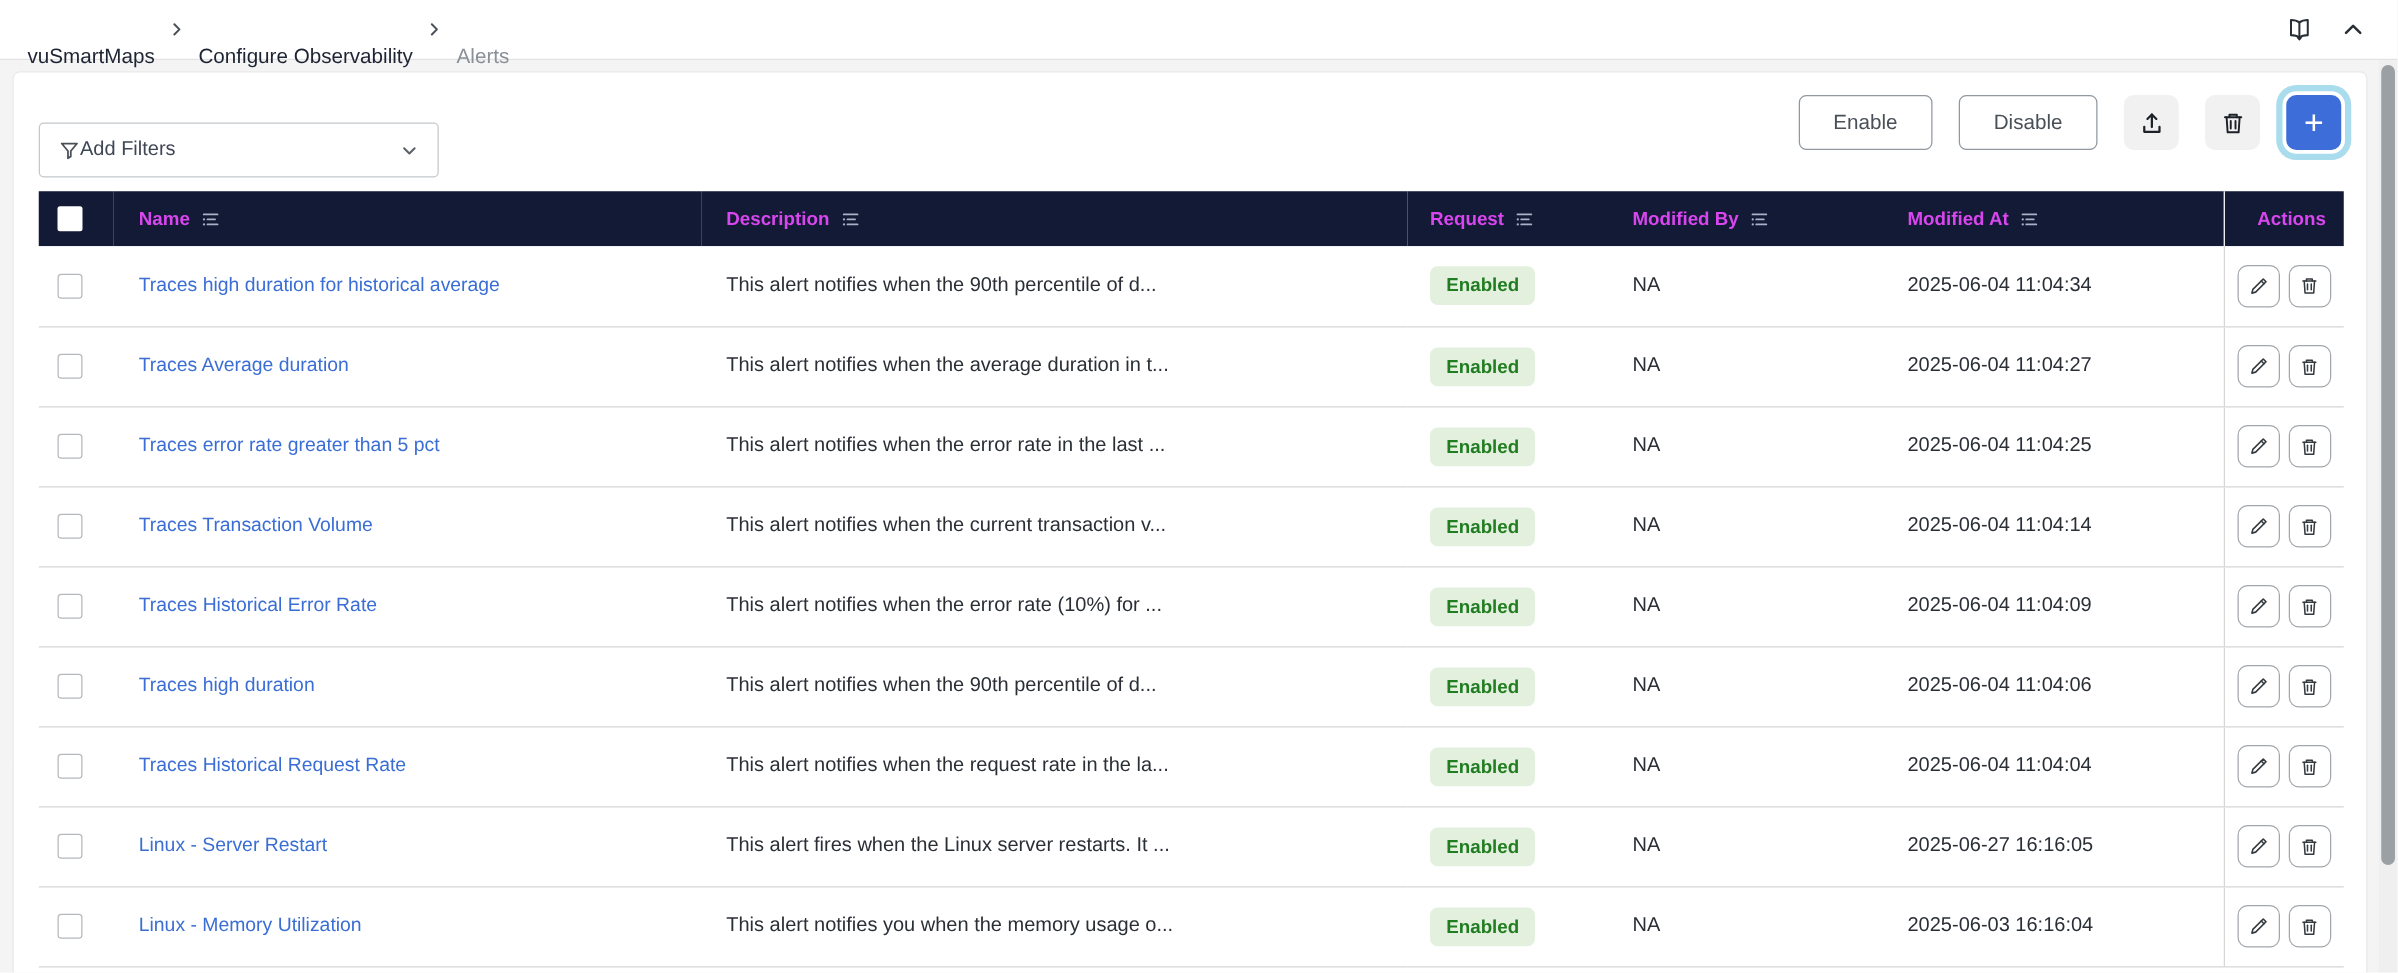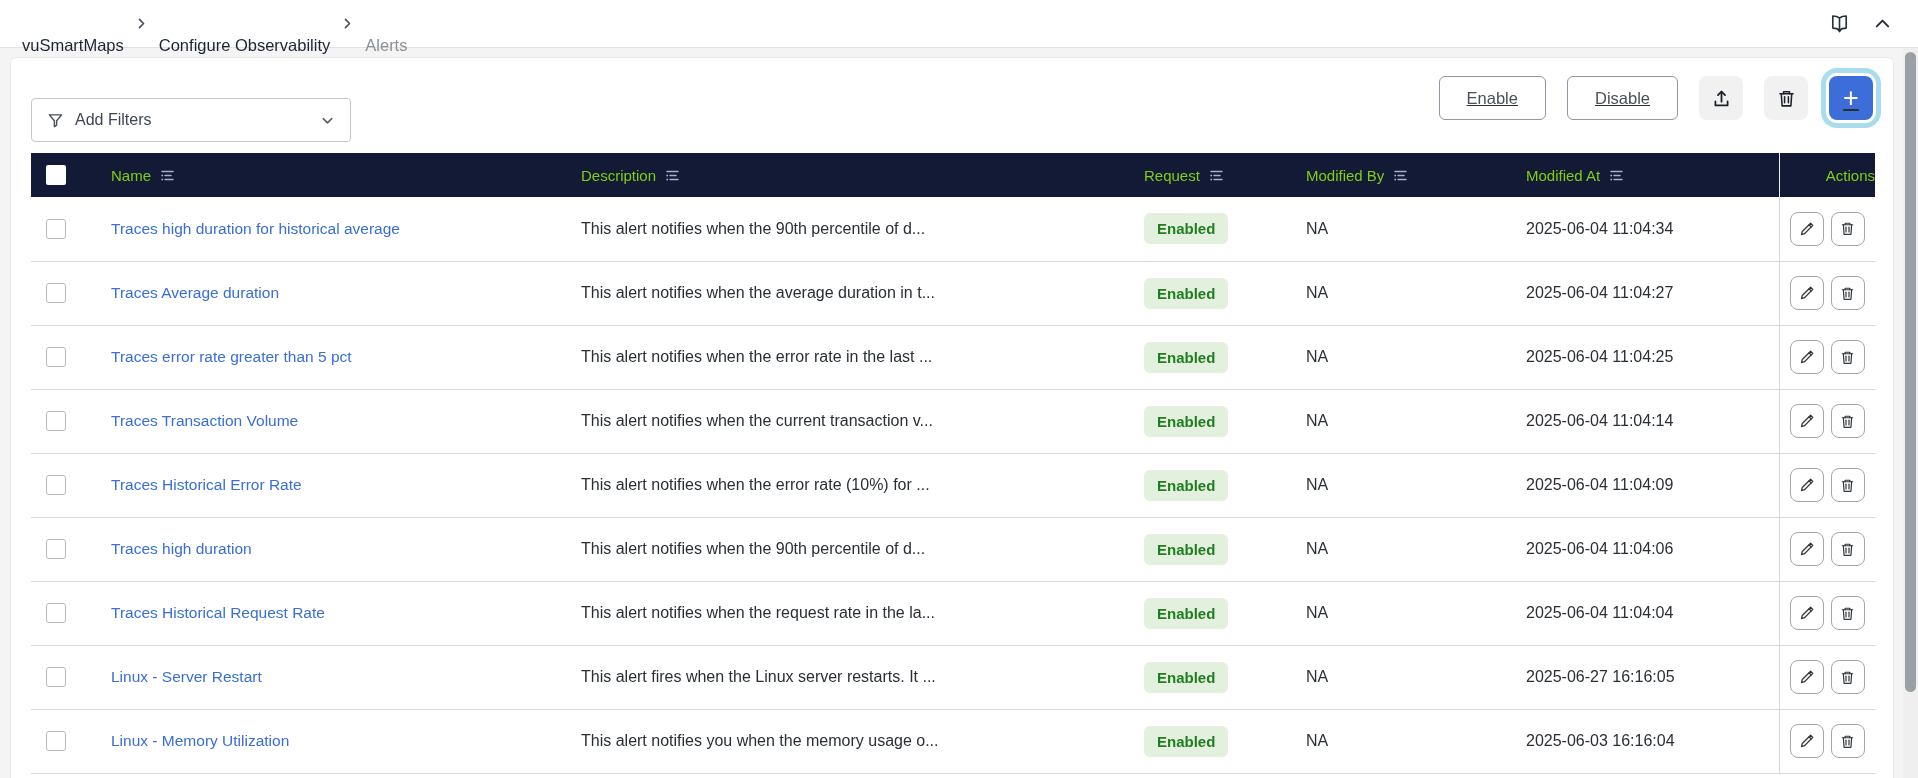--- a/index.html
+++ b/index.html
@@ -29,39 +29,39 @@
   
   .toolbar{display:flex; align-items:center; gap:20px; height:44px; margin-bottom:33px;}
   .search-box{width:435px; height:44px; border:1px solid #c4c7cc; border-radius:4px;
     display:flex; align-items:center; padding:0 13px; gap:9px; background:#fff;}
   .search-box input{flex:1; border:none; outline:none; font-size:16px;
     font-family:"Liberation Sans", sans-serif; color:#161616; background:transparent;}
   .search-box input::placeholder{color:#9aa0a6;}
   .clear-btn{background:none; border:none; cursor:pointer; font-size:19px; color:#33383f;
     line-height:1; padding:0 2px;}
   .filters-select{width:320px; height:44px; border:1px solid #c4c7cc; border-radius:4px;
-    display:flex; align-items:center; padding:0 15px; gap:11px; cursor:pointer;
+    display:flex; align-items:center; padding:0 15px; cursor:pointer;
     background:#fff; color:#3f4754; font-size:16px;margin-top:44px;}
   .filters-select .chev{margin-left:auto; color:#5a6068; display:inline-flex;}
-  .toolbar-right{margin-left:auto; display:flex; align-items:center; gap:21px;text-decoration:underline;}
+  .toolbar-right{margin-left:auto; display:flex; align-items:center; gap:21px;}
   .ghost-btn{height:44px; padding:0 27px; background:#fff; border:1px solid #9198a0;
     border-radius:6px; font-size:16.5px; color:#4a5058; cursor:pointer;
     font-family:"Liberation Sans", sans-serif;}
   .square-btn{width:44px; height:44px; border:none; border-radius:8px; background:#f1f1f2;
     display:inline-flex; align-items:center; justify-content:center; cursor:pointer;
     color:#1d2228;}
   .plus-btn{width:44px; height:44px; border:none; border-radius:8px;
     background:var(--primary-blue); color:#fff; font-size:27px; font-weight:400;
     display:inline-flex; align-items:center; justify-content:center; cursor:pointer;
     box-shadow:0 0 0 3px #ffffff, 0 0 0 8px var(--focus-ring);}
 
   
   table{border-collapse:collapse; table-layout:fixed; width:1844px;}
-  thead th{background:var(--header-bg); color:#84cc16; height:44px; font-size:15px;
-    font-weight:400; text-align:right; vertical-align:middle;}
+  thead th{background:var(--header-bg); color:#d946ef; height:44px; font-size:15px;
+    font-weight:700; text-align:center; vertical-align:middle;}
   .th-inner{display:flex; align-items:center; gap:9px;}
   .col-icon{color:#aab0c5; display:inline-flex; cursor:pointer;}
   th.cb-col{padding-left:15px;}
   th.name-col,td.name-cell{padding-left:20px;}
   th.desc-col,td.desc-cell{padding-left:20px;}
   th.status-col,td.status-cell{padding-left:18px;}
   th.modby-col,td.modby-cell{padding-left:18px;}
   th.modat-col,td.modat-cell{padding-left:18px;}
   th.actions-col{border-left:1px solid rgba(255,255,255,0.92); padding-left:12px;}
   tbody td{height:64px; border-bottom:1px solid #d6d6d6; font-size:16px; color:#2a2f36;

